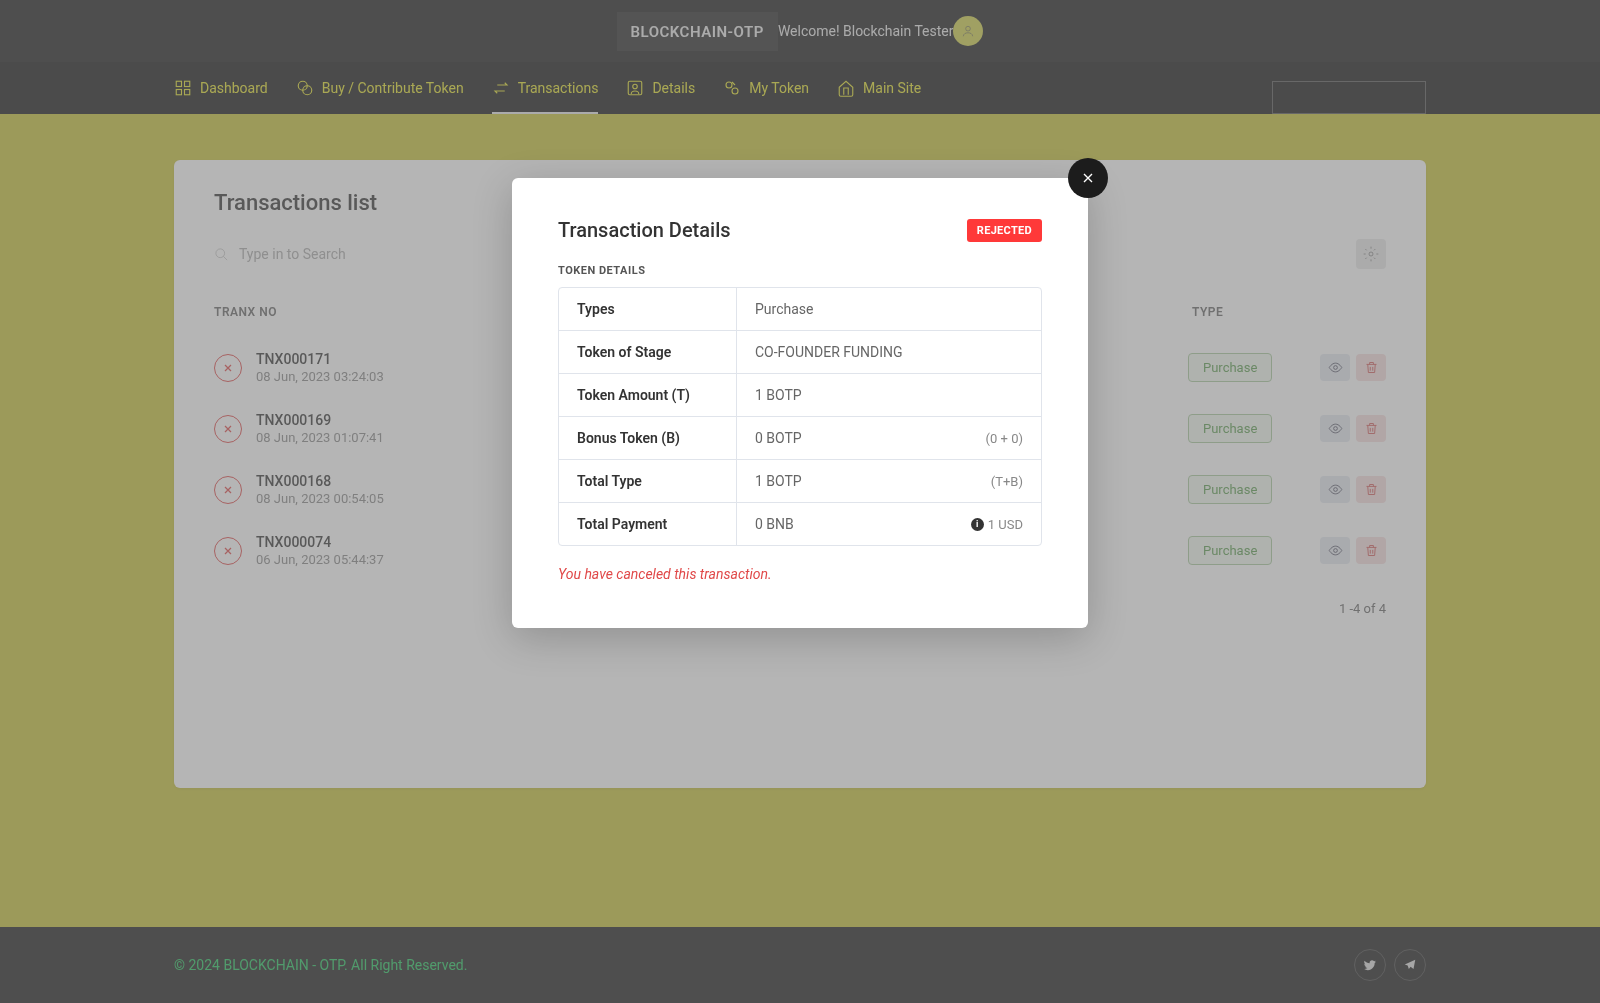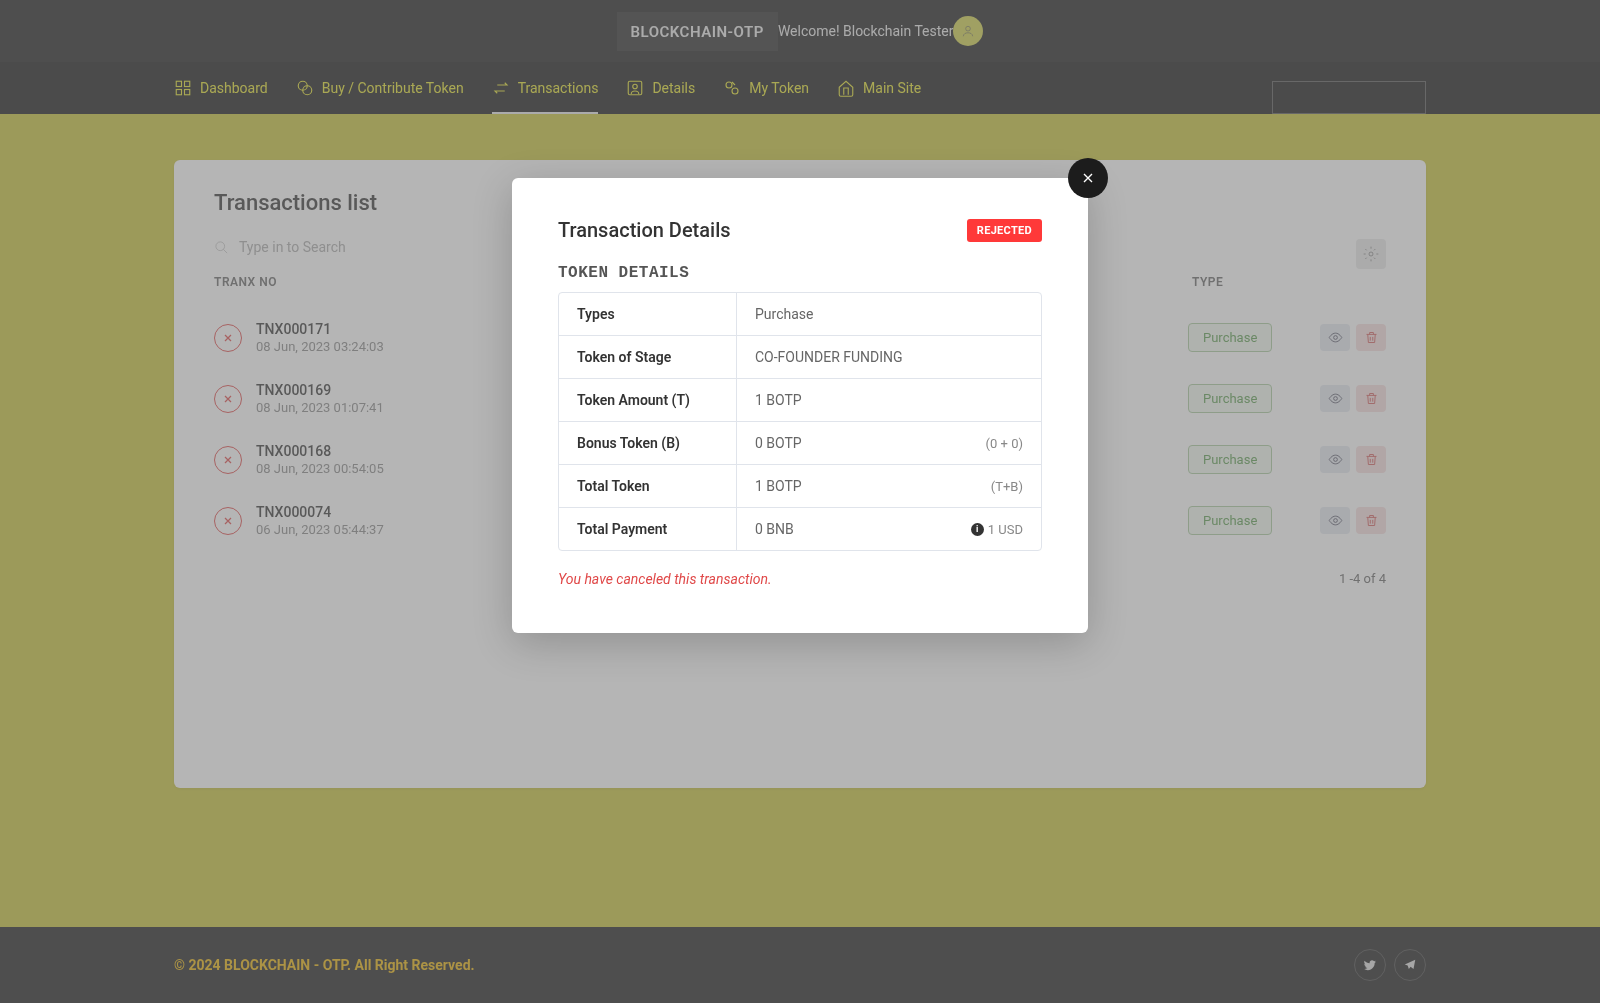--- a/index.html
+++ b/index.html
@@ -15,21 +15,21 @@
 
 .navbar { background: #141414; height: 52px; display: flex; align-items: flex-end; padding: 0 174px; gap: 28px; }
 .nav-item { display: flex; align-items: center; gap: 8px; color: #e5e229; font-size: 14px; cursor: pointer; height: 52px; position: relative; }
 .nav-item.active::after { content: ""; position: absolute; bottom: 0; left: 0; right: 0; height: 2px; background: #e8e8e8; }
 .nav-item svg { width: 18px; height: 18px; stroke: #e5e229; fill: none; stroke-width: 1.5; }
 .search-box { margin-left: auto; width: 154px; height: 33px; border: 1px solid #555; background: transparent; }
 
 .page-content { padding: 46px 174px 0; position: relative; }
 .card { background: #fff; border-radius: 6px; padding: 30px 40px 60px; min-height: 628px; box-shadow: 0 1px 3px rgba(0,0,0,0.08); }
 .card h2 { font-size: 22px; font-weight: 500; color: #333; margin-bottom: 24px; }
-.search-row { display: flex; align-items: flex-start; justify-content: space-between; margin-bottom: 6px; }
+.search-row { display: flex; align-items: center; justify-content: space-between; margin-bottom: 36px; }
 .search-input-wrap { display: flex; align-items: center; gap: 10px; color: #aaa; font-size: 14px; }
 .search-input-wrap svg { width: 15px; height: 15px; stroke: #aaa; fill: none; }
 .gear-btn { width: 30px; height: 30px; background: #e9e9e9; border-radius: 4px; display: flex; align-items: center; justify-content: center; }
 .gear-btn svg { width: 16px; height: 16px; stroke: #666; fill: none; }
 
 .table-head { display: flex; font-size: 12px; font-weight: 600; color: #666; letter-spacing: 0.5px; margin-bottom: 18px; }
 .col-tranx { width: 380px; }
 .col-type { margin-left: auto; width: 194px; }
 
 .tx-row { display: flex; align-items: center; padding: 14px 0; }
@@ -52,34 +52,34 @@
 
 .overlay { position: absolute; inset: 0; background: rgba(120,120,120,0.55); display: flex; justify-content: center; }
 .modal { background: #fff; width: 576px; margin-top: 178px; border-radius: 6px; padding: 40px 46px 46px; position: relative; box-shadow: 0 10px 40px rgba(0,0,0,0.2); height: fit-content; }
 .close-btn { position: absolute; top: -20px; right: -20px; width: 40px; height: 40px; background: #1c1c1c; border-radius: 50%; display: flex; align-items: center; justify-content: center; cursor: pointer; }
 .close-btn svg { width: 16px; height: 16px; stroke: #fff; fill: none; stroke-width: 2; }
 .modal-head { display: flex; justify-content: space-between; align-items: center; margin-bottom: 22px; }
 .modal-head h3 { font-size: 20px; font-weight: 500; color: #333; }
 .rej-badge { background: #ff3939; color: #fff; font-size: 11px; font-weight: 700; padding: 5px 10px; border-radius: 3px; letter-spacing: 0.3px; }
 .order-line { font-size: 14px; color: #555; margin-bottom: 28px; }
 .order-line b { color: #222; }
-.section-label { font-size: 16px; font-weight: 700; color: #555; letter-spacing: 0.5px; margin-bottom: 10px; font-family: Liberation Mono, monospace; }
+.section-label { font-size: 11px; font-weight: 700; color: #555; letter-spacing: 0.5px; margin-bottom: 10px; }
 
 .det-table { border: 1px solid #e0e4eb; border-radius: 4px; overflow: hidden; }
 .det-row { display: flex; border-bottom: 1px solid #e0e4eb; }
 .det-row:last-child { border-bottom: none; }
 .det-key { width: 178px; padding: 13px 18px; font-size: 14px; font-weight: 600; color: #333; border-right: 1px solid #e0e4eb; }
 .det-val { flex: 1; padding: 13px 18px; font-size: 14px; color: #666; display: flex; justify-content: space-between; align-items: center; }
 .det-extra { font-size: 13px; color: #888; display: flex; align-items: center; gap: 4px; }
 .info-ic { width: 13px; height: 13px; border-radius: 50%; background: #333; color: #fff; font-size: 9px; display: flex; align-items: center; justify-content: center; font-weight: 700; }
 
 .cancel-msg { color: #e04848; font-style: italic; font-size: 14px; margin-top: 20px; }
 
 .footer { background: #1c1c1c; position: absolute; bottom: 0; left: 0; right: 0; height: 76px; display: flex; align-items: center; justify-content: space-between; padding: 0 174px; }
-.foot-text { color: #eab308; font-size: 14px; font-weight: bold; }
+.foot-text { color: #22c55e; font-size: 14px; }
 .foot-icons { display: flex; gap: 8px; }
 .foot-ic { width: 32px; height: 32px; border: 1px solid #444; border-radius: 50%; display: flex; align-items: center; justify-content: center; }
 .foot-ic svg { width: 14px; height: 14px; fill: #ddd; }
 </style>
 </head>
 <body>
 
 <div class="topbar">
   <div class="logo-wrap">
     <span class="logo">BLOCKCHAIN-OTP</span>
@@ -320,21 +320,21 @@
           </div>
       </div>
       <div class="det-row">
         <div class="det-key">Bonus Token (B)</div>
         <div class="det-val">
             <span>0 BOTP</span>
             <span class="det-extra">(0 + 0)</span>
           </div>
       </div>
       <div class="det-row">
-        <div class="det-key">Total Token</div>
+        <div class="det-key">Total Type</div>
         <div class="det-val">
             <span>1 BOTP</span>
             <span class="det-extra">(T+B)</span>
           </div>
       </div>
       <div class="det-row">
         <div class="det-key">Total Payment</div>
         <div class="det-val">
             <span>0 BNB</span>
             <span class="det-extra">

